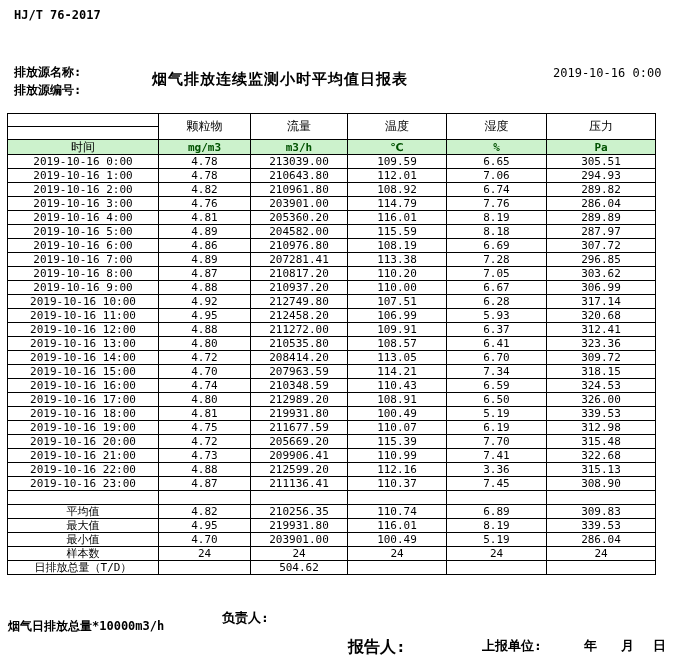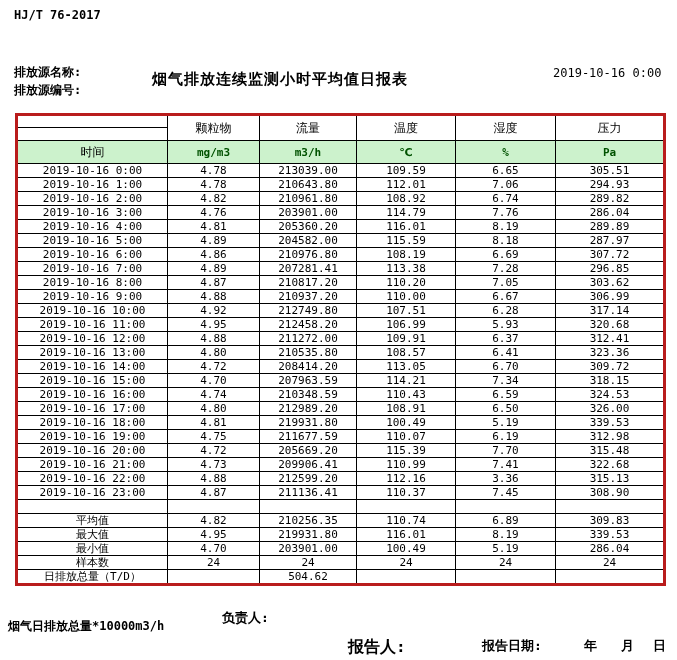--- a/index.html
+++ b/index.html
@@ -10,35 +10,35 @@
     font-family:"DejaVu Sans Mono","DejaVu Sans",monospace;
   }
   .abs { position:absolute; white-space:nowrap; }
   .standard { left:14px; top:8px; font-size:12px; font-weight:bold; }
   .title { left:0; top:30px; width:560px; text-align:center; font-size:15px; font-weight:bold; letter-spacing:1px;margin-top:40px; }
   .src-name { left:14px; top:64px; font-size:12px; font-weight:bold; }
   .src-code { left:14px; top:82px; font-size:12px; font-weight:bold; }
   .report-dt { left:553px; top:66px; font-size:12px; }
 
   .report-table {
-    position:absolute; left:15px; top:113px;
+    position:absolute; left:7px; top:113px;
     border-collapse:collapse; table-layout:fixed; width:648px;
-    border:3px solid #b91c1c;
+    border:1px solid #b91c1c;
   }
   .report-table th, .report-table td {
     border:1px solid #000; padding:0 2px; margin:0;
     text-align:center; vertical-align:middle;
     font-size:11px; font-weight:normal;
     height:14px; line-height:13px;
     overflow:hidden; white-space:nowrap;
   }
   .report-table thead tr.band th { height:13px; }
   .report-table thead th.param { font-size:12px; }
   tr.green-row th {
-    background:#ccf2cc; height:23px;
+    background:#ccf2cc; height:15px;
   }
   tr.green-row th.unit { color:#005200;font-weight:bold; }
   tr.green-row th.time-hdr { color:#000; font-size:12px; }
   tr.spacer-row td { height:14px; }
   .sum-label { font-size:12px; }
 
   .foot-note  { left:8px;  top:618px; font-size:12px; font-weight:bold; }
   .foot-unit  { left:8px;  top:637px; font-size:13px; font-weight:bold;margin-top:36px; }
   .foot-resp  { left:222px; top:609px; font-size:13px; font-weight:bold; }
   .foot-rept  { left:348px; top:637px; font-size:16px; font-weight:bold; }
@@ -331,16 +331,16 @@
         <td></td>
         <td></td>
       </tr>
     </tbody>
 </table>
 
 <div class="abs foot-note">烟气日排放总量*10000m3/h</div>
 <div class="abs foot-unit">上报单位（盖章）:</div>
 <div class="abs foot-resp">负责人:</div>
 <div class="abs foot-rept">报告人:</div>
-<div class="abs foot-date">报告日期:</div>
+<div class="abs foot-date">上报单位:</div>
 <div class="abs foot-year">年</div>
 <div class="abs foot-month">月</div>
 <div class="abs foot-day">日</div>
 
 </body></html>

